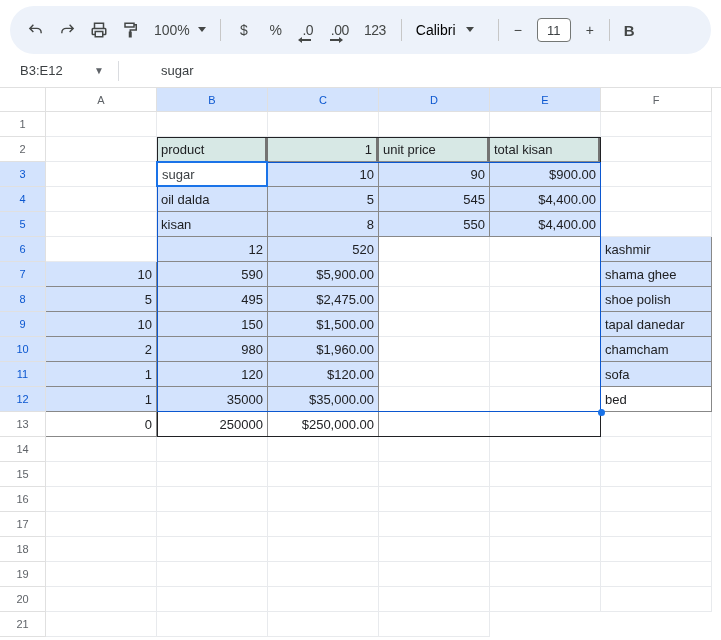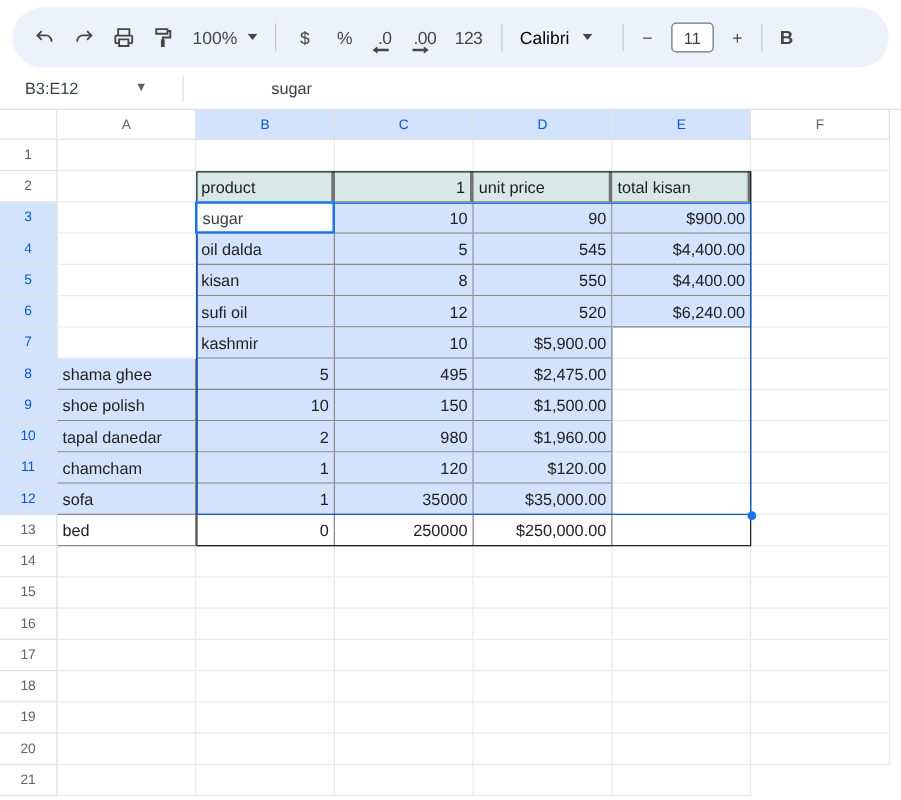--- a/index.html
+++ b/index.html
@@ -39,21 +39,21 @@
   .fmt-txt { font-size: 14px; color: #444746; padding: 0 6px; letter-spacing: -0.5px;}
   .font-sel { display: flex; align-items: center; gap: 10px; font-size: 14px; color: #000000; padding: 0 6px; min-width: 80px;}
   .font-size { display: flex; align-items: center; gap: 8px; }
   .font-size .box {
     border: 1px solid #747775; border-radius: 4px; width: 34px; height: 24px;
     display: flex; align-items: center; justify-content: center; font-size: 13px; background: #fff;
   }
   .bold { font-weight: bold; font-size: 15px; padding: 0 6px; color: #444746;}
 
   .namebox-row {
-    display: flex; align-items: center; height: 28px; padding: 4px 0 10px 8px; gap: 22px;
+    display: flex; align-items: center; height: 28px; padding: 4px 0 10px 8px; gap: 8px;
     border-bottom: 1px solid #e0e0e0;
   }
   .namebox { width: 78px; font-size: 13px; color: #3c4043; padding-left: 12px;}
   .namebox-chev { color: #5f6368; font-size: 10px;}
   .namebox-sep { width: 1px; height: 20px; background: #dadce0; margin: 0 6px;}
   .fx { font-style: italic; font-family: 'Times New Roman', serif; color: #9aa0a6; font-size: 14px; margin-top: 48px;}
   .formula-val { font-size: 13px; color: #3c4043; padding-left: 10px;}
 
   .grid-wrap { display: grid; grid-template-columns: 46px 1fr; }
   .corner { border-right: 1px solid #e0e0e0; border-bottom: 1px solid #e0e0e0; height: 24px; background: #fff;}
@@ -247,28 +247,27 @@
         <div class="cell data-b r sel">545</div>
         <div class="cell data-b r sel">$4,400.00</div>
         <div class="cell"></div>
         <div class="cell"></div>
         <div class="cell data-b sel">kisan</div>
         <div class="cell data-b r sel">8</div>
         <div class="cell data-b r sel">550</div>
         <div class="cell data-b r sel">$4,400.00</div>
         <div class="cell"></div>
         <div class="cell"></div>
-        <div class="cell data-b sel">sufi oil</div>
         <div class="cell data-b r sel">12</div>
         <div class="cell data-b r sel">520</div>
-        <div class="cell data-b r sel">$6,240.00</div>
         <div class="cell"></div>
         <div class="cell"></div>
         <div class="cell data-b sel">kashmir</div>
         <div class="cell data-b r sel">10</div>
+        <div class="cell data-b r sel">590</div>
         <div class="cell data-b r sel">$5,900.00</div>
         <div class="cell"></div>
         <div class="cell"></div>
         <div class="cell data-b sel">shama ghee</div>
         <div class="cell data-b r sel">5</div>
         <div class="cell data-b r sel">495</div>
         <div class="cell data-b r sel">$2,475.00</div>
         <div class="cell"></div>
         <div class="cell"></div>
         <div class="cell data-b sel">shoe polish</div>

